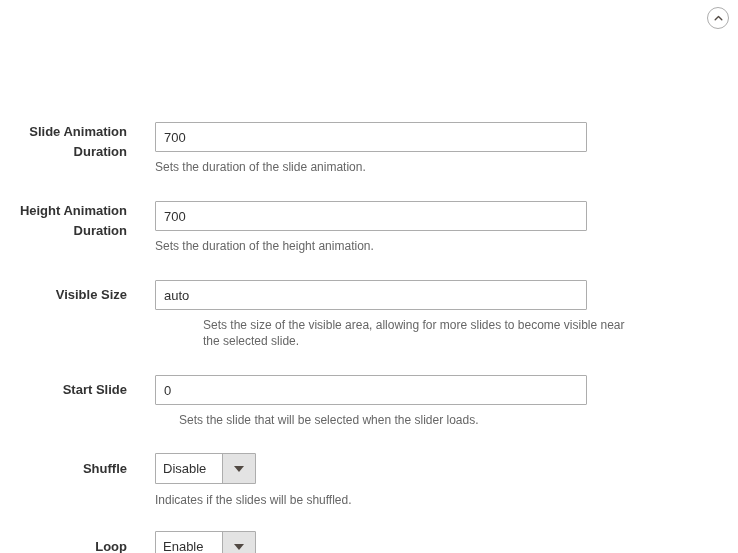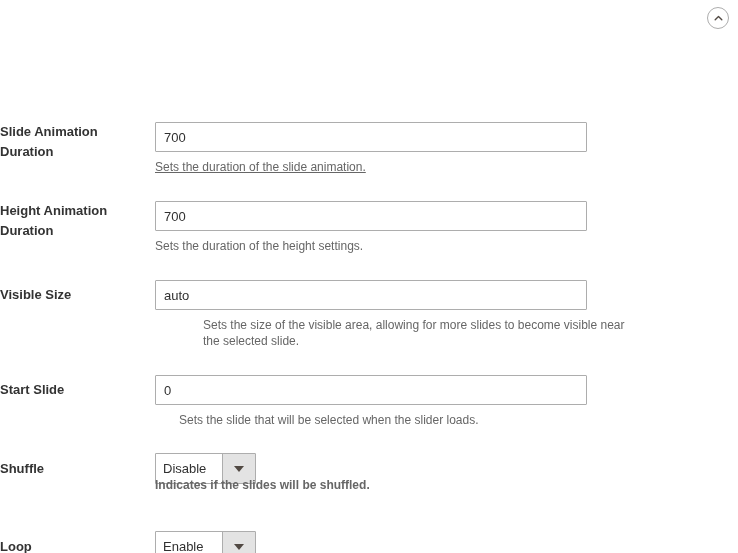--- a/index.html
+++ b/index.html
@@ -56,21 +56,21 @@
   }
   .field-row {
     position: absolute;
     left: 0;
     width: 738px;
   }
   .field-label {
     position: absolute;
     left: 0;
     width: 127px;
-    text-align: left;
+    text-align: right;
     font-size: 13px;
     font-weight: bold;
     color: #333333;
     line-height: 20px;
   }
   .field-control {
     position: absolute;
     left: 155px;
   }
 
@@ -159,29 +159,29 @@
   </div>
 </div>
 
 <div class="form-body">
 
   <div class="field-row" style="top:78px;">
     <div class="field-label" style="top:0px;">Slide Animation Duration</div>
     <div class="field-control" style="top:0px;">
       <input class="text-input" type="text" value="700" style="">
     </div>
-    <div class="field-note" style="top:37px;text-decoration:underline;">Sets the duration of the slide animation.</div>
+    <div class="field-note" style="top:37px;">Sets the duration of the slide animation.</div>
   </div>
 
   <div class="field-row" style="top:157px;">
     <div class="field-label" style="top:0px;">Height Animation Duration</div>
     <div class="field-control" style="top:0px;">
       <input class="text-input" type="text" value="700" style="">
     </div>
-    <div class="field-note" style="top:37px;">Sets the duration of the height settings.</div>
+    <div class="field-note" style="top:37px;">Sets the duration of the height animation.</div>
   </div>
 
   <div class="field-row" style="top:236px;">
     <div class="field-label" style="top:5px;">Visible Size</div>
     <div class="field-control" style="top:0px;">
       <input class="text-input" type="text" value="auto" style="">
     </div>
     <div class="field-note" style="top:37px;margin-left:48px;">Sets the size of the visible area, allowing for more slides to become visible near the selected slide.</div>
   </div>
 
@@ -196,21 +196,21 @@
   <div class="field-row" style="top:409px;">
     <div class="field-label" style="top:6px;">Shuffle</div>
     <div class="field-control" style="top:0px;">
       <div class="select-wrap">
         <div class="select-value">Disable</div>
         <div class="select-arrow-btn">
           <span class="caret"></span>
         </div>
       </div>
     </div>
-    <div class="field-note" style="top:24px;font-weight:bold;">Indicates if the slides will be shuffled.</div>
+    <div class="field-note" style="top:39px;">Indicates if the slides will be shuffled.</div>
   </div>
 
   <div class="field-row" style="top:487px;">
     <div class="field-label" style="top:6px;">Loop</div>
     <div class="field-control" style="top:0px;">
       <div class="select-wrap">
         <div class="select-value">Enable</div>
         <div class="select-arrow-btn">
           <span class="caret"></span>
         </div>

